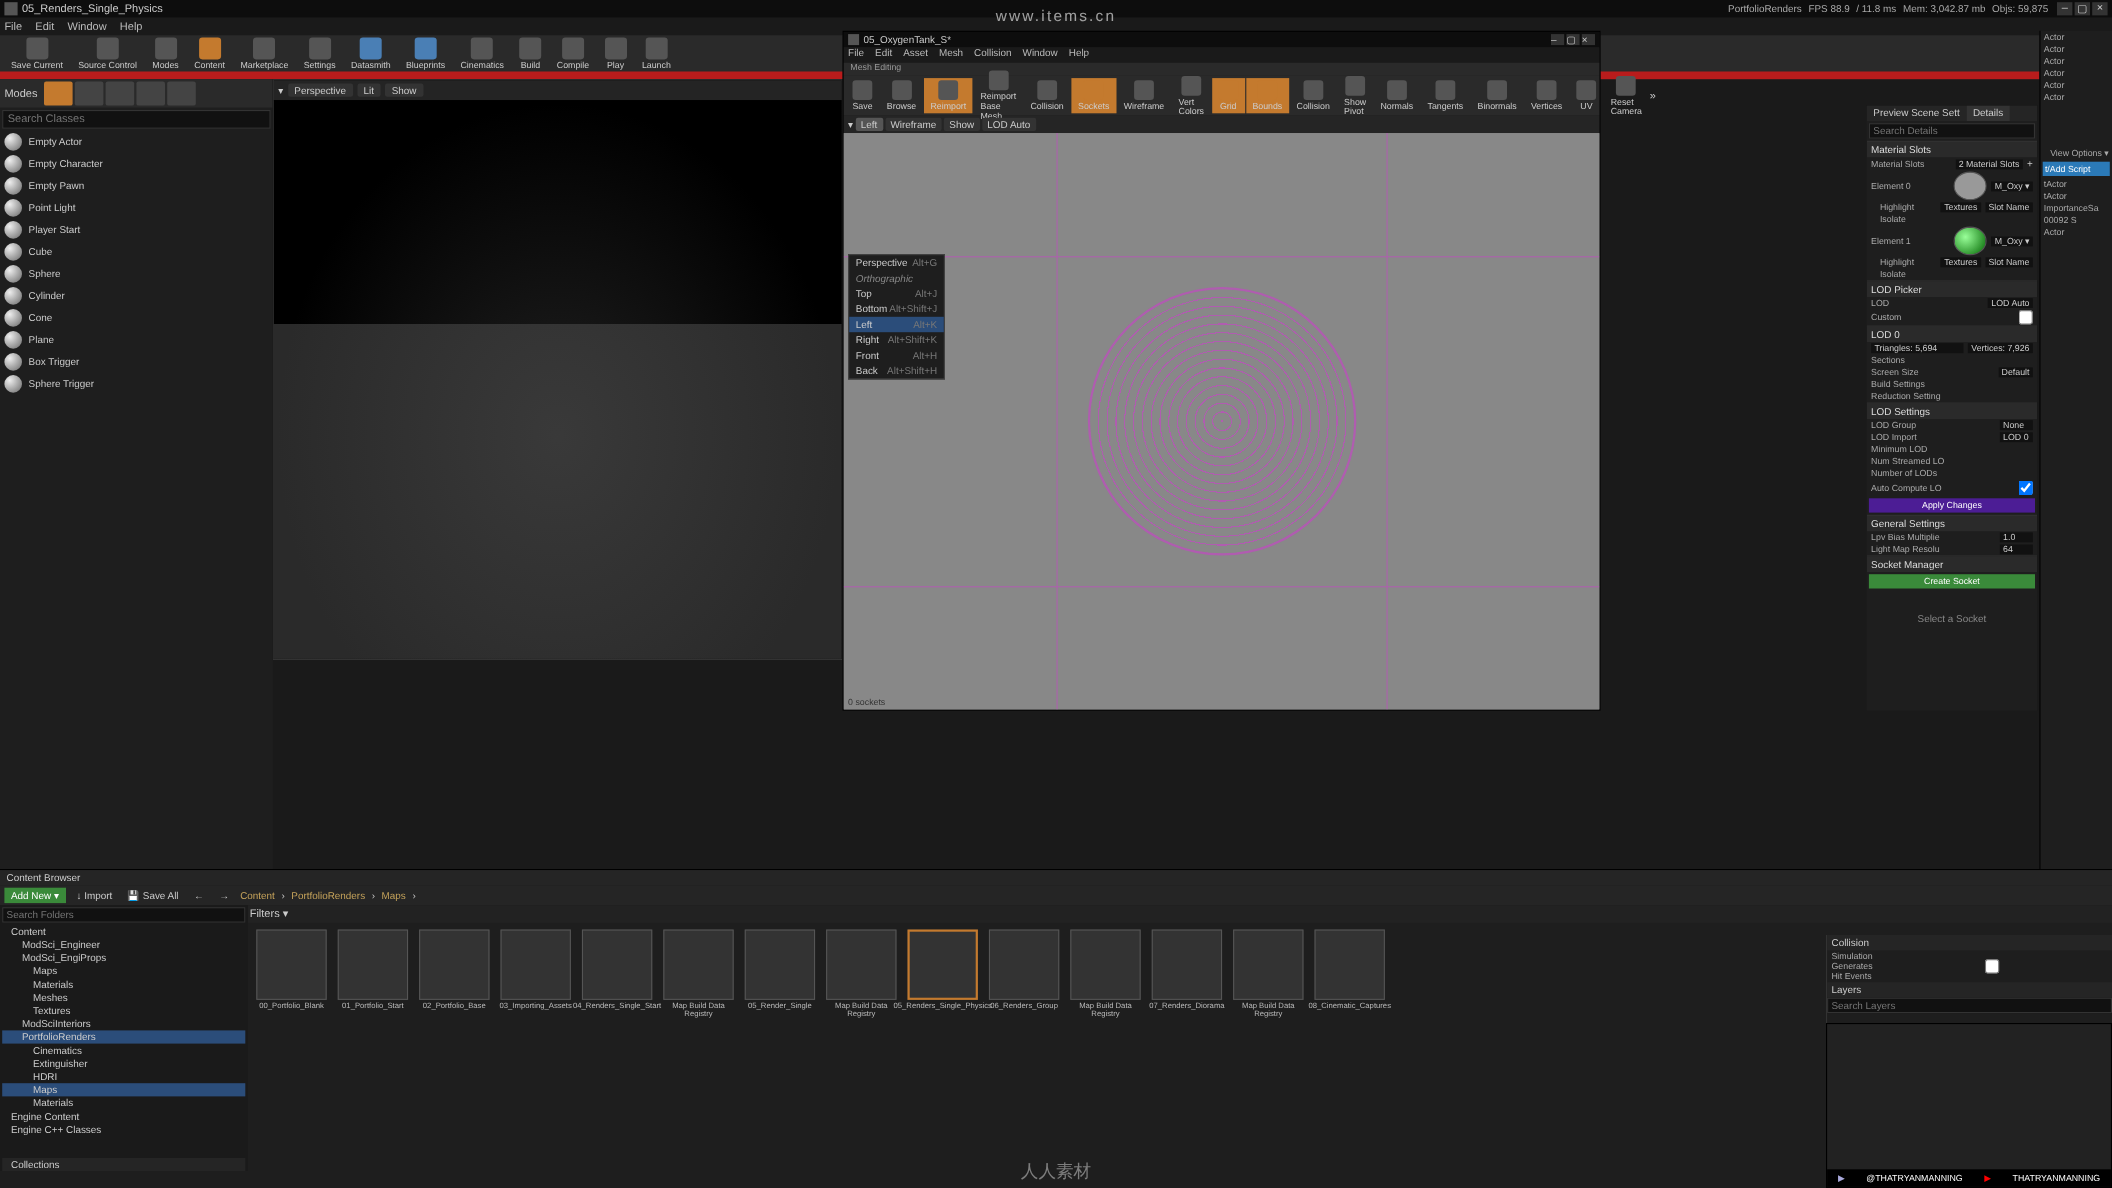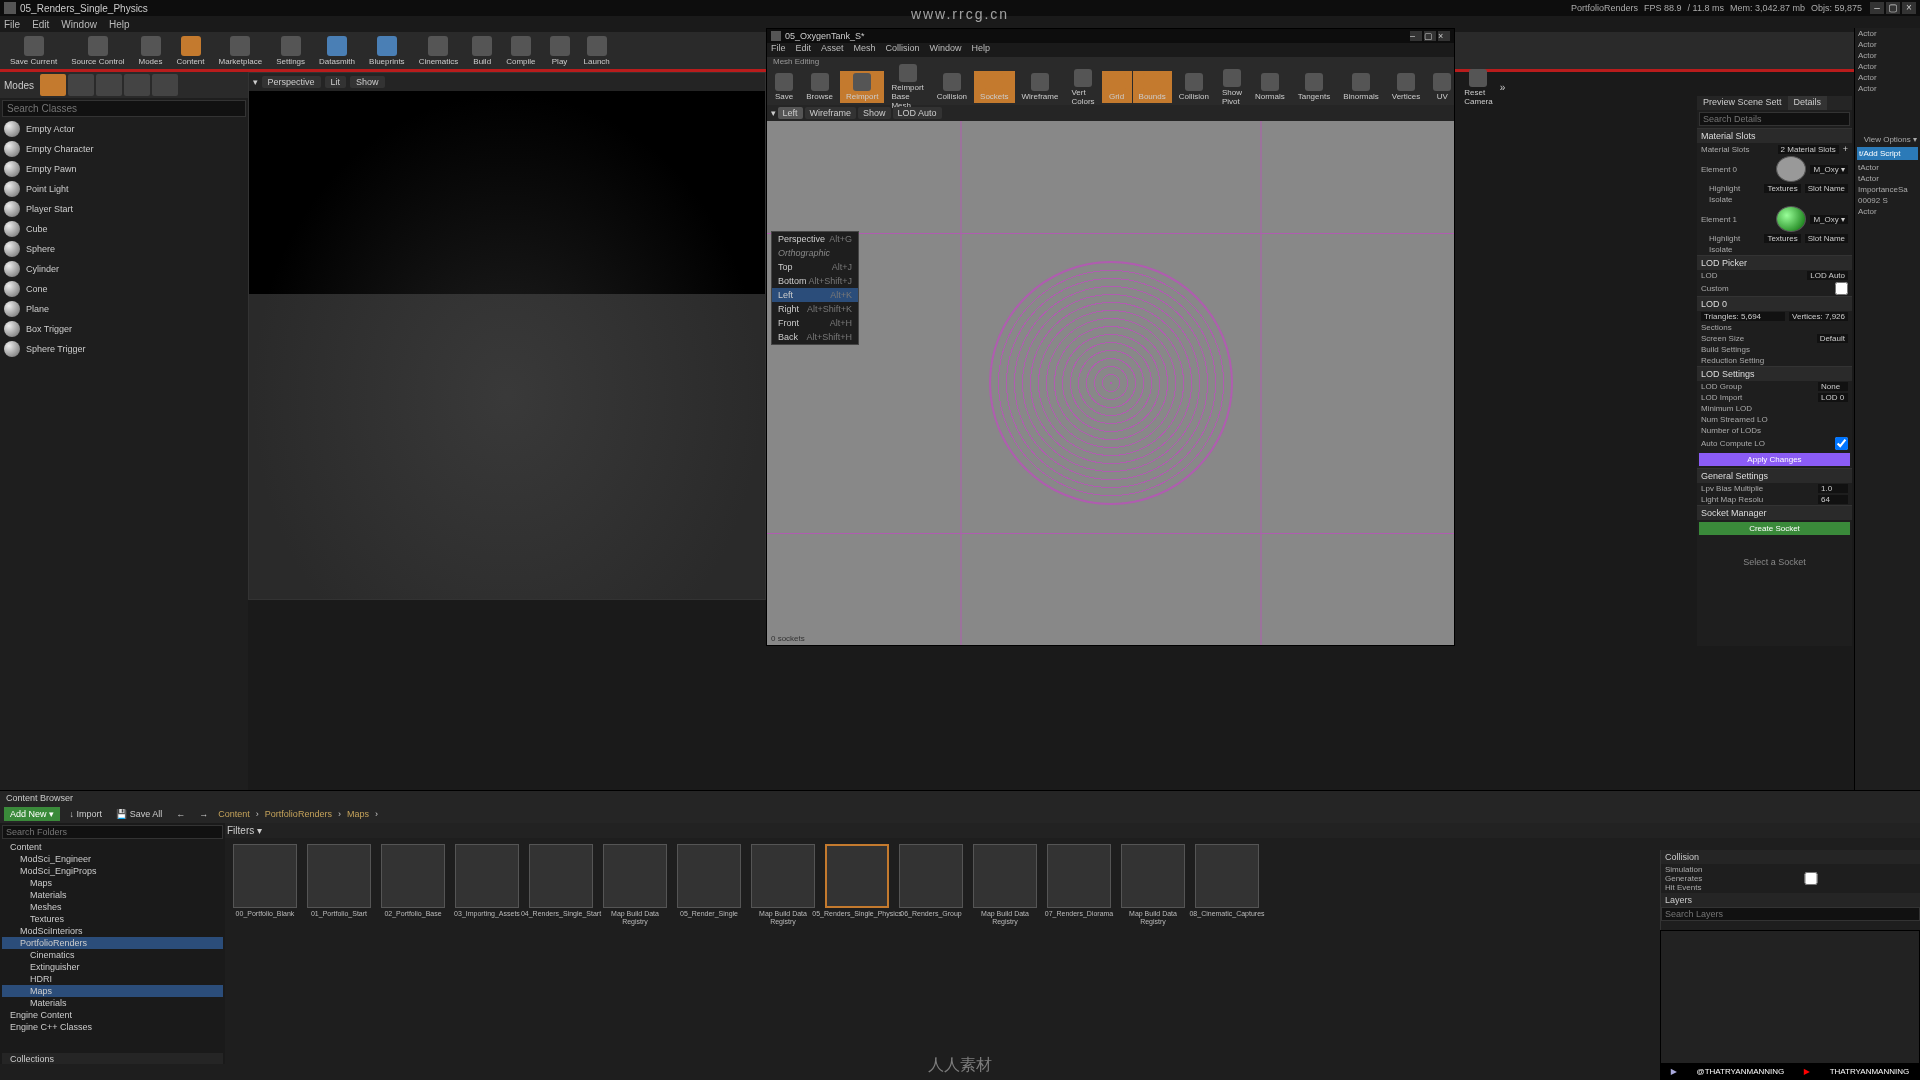--- a/index.html
+++ b/index.html
@@ -9,21 +9,21 @@
 .titlebar { height:16px; background:#0d0d0d; display:flex; align-items:center; padding:0 4px; }
 .titlebar .icon { width:12px; height:12px; background:#555; margin-right:4px; }
 .titlebar .stats { margin-left:auto; display:flex; gap:6px; font-size:9px; color:#aaa; }
 .win-controls { display:flex; gap:2px; margin-left:8px;}
 .win-controls span { width:14px; height:12px; background:#333; text-align:center;}
 
 .menubar { height:16px; background:#1a1a1a; display:flex; align-items:center; padding:0 4px; gap:12px; font-size:10px; }
 .menubar span { color:#bbb; cursor:pointer; }
 
 
-.maintoolbar { height:40px; background:#2a2a2a; display:flex; align-items:center; padding:0 4px; gap:2px; border-bottom:3px solid #b91c1c;}
+.maintoolbar { height:40px; background:#2a2a2a; display:flex; align-items:center; padding:0 4px; gap:2px; border-bottom:7px solid #b91c1c;}
 .tbtn { display:flex; flex-direction:column; align-items:center; justify-content:center; padding:2px 6px; cursor:pointer; color:#ccc; font-size:8px;}
 .tbtn .ticon { width:20px; height:20px; background:#555; border-radius:3px; margin-bottom:1px;}
 .tbtn .ticon.blue { background:#4a7fb5;}
 .tbtn .ticon.orange { background:#c47a2e;}
 
 
 .modes-strip { position:absolute; top:72px; left:0; width:248px; height:26px; background:#2a2a2a; display:flex; align-items:center; padding:0 4px;}
 .modes-strip .mtab { width:26px; height:22px; background:#444; margin-right:2px; border-radius:2px;}
 .modes-strip .mtab.active { background:#c47a2e;}
 
@@ -128,21 +128,21 @@
 .webcam .tag .yt{color:#f00;}
 .webcam .tag .tw{color:#aad;}
 
 
 .wm { position:absolute; top:6px; left:50%; transform:translateX(-50%); color:rgba(255,255,255,.6); font-size:14px; letter-spacing:2px; pointer-events:none;}
 .logo-wm { position:absolute; left:50%; bottom:4px; transform:translateX(-50%); color:rgba(220,220,220,.5); font-size:16px; pointer-events:none;}
 </style>
 </head>
 <body>
 
-<div class="wm">www.rrcg.cn</div>
+<div class="wm">www.items.cn</div>
 
 <div class="titlebar">
   <span class="icon"></span>
   <span>05_Renders_Single_Physics</span>
   <div class="stats">
     <span>PortfolioRenders</span>
     <span>FPS 88.9</span>
     <span>/ 11.8 ms</span>
     <span>Mem: 3,042.87 mb</span>
     <span>Objs: 59,875</span>
@@ -521,21 +521,21 @@
         <span class="val"></span>
       </div>
     <div class="dp-row">
         <label>Number of LODs</label>
         <span class="val"></span>
       </div>
     <div class="dp-row">
         <label>Auto Compute LO</label>
         <input type="checkbox" checked="" style="">
       </div>
-    <div class="dp-btn" style="background:#8b5cf6;">Apply Changes</div>
+    <div class="dp-btn" style="background:#4c1d95;">Apply Changes</div>
   </div>
   <div class="dp-section">
     <div class="sh">General Settings</div>
     <div class="dp-row">
         <label>Lpv Bias Multiplie</label>
         <span class="val">1.0</span>
       </div>
     <div class="dp-row">
         <label>Light Map Resolu</label>
         <span class="val">64</span>

